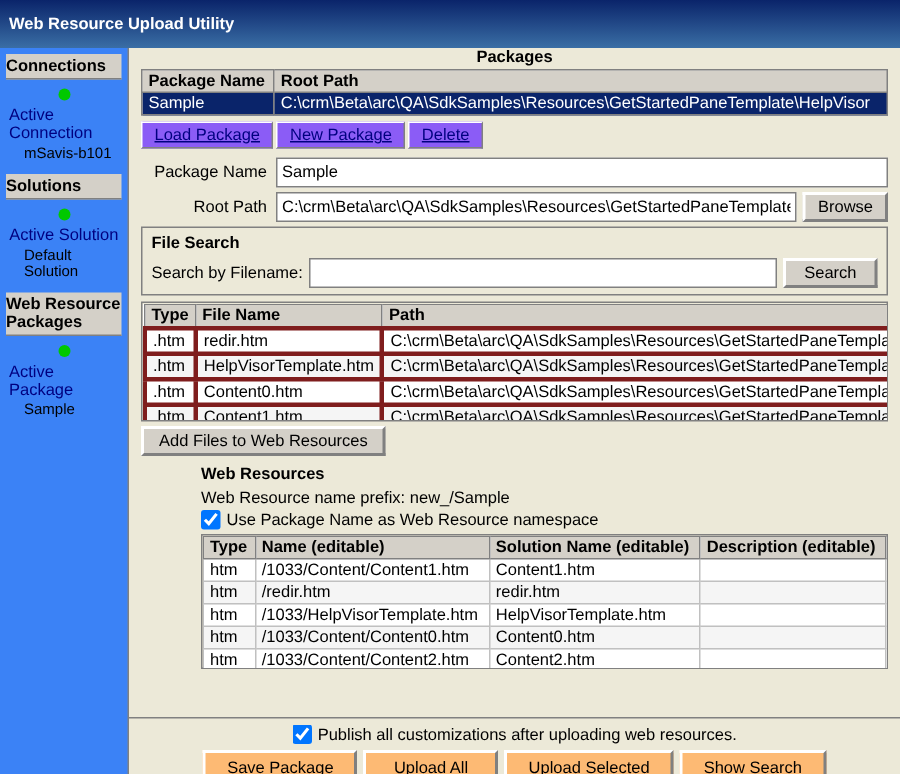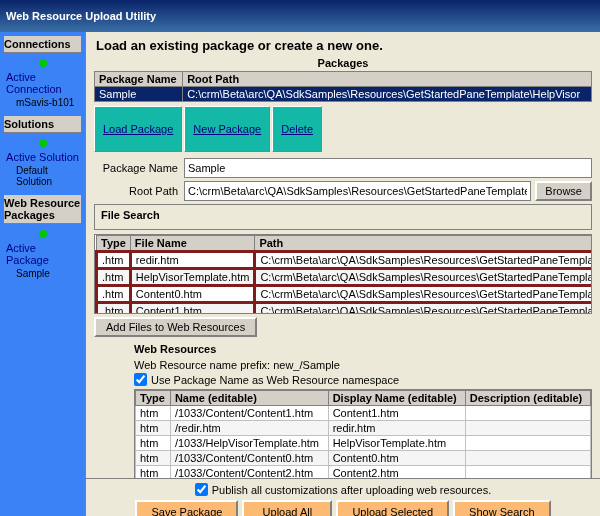--- a/index.html
+++ b/index.html
@@ -144,23 +144,23 @@
       margin-bottom: 2px;
     }
 
     .btn-row {
       display: flex;
       gap: 2px;
       margin-bottom: 6px;
     }
 
     .btn {
-      padding: 16px 8px;
-      font-size: 11px;
-      background: #14b8a6;
+      padding: 2px 8px;
+      font-size: 11px;
+      background: #8b5cf6;
       border: 1px solid #808080;
       border-top-color: #fff;
       border-left-color: #fff;
       cursor: pointer;
       color: #000080;
       text-decoration: underline;
     }
 
     
     .form-row {
@@ -424,21 +424,20 @@
       </div>
       <div class="sidebar-item">
         <div class="dot-green"></div>
         <span class="sidebar-text">Active Package</span>
       </div>
       <div class="sidebar-subtext">Sample</div>
     </div>
   </div>
 
   <div class="main-content">
-    <div class="main-header">Load an existing package or create a new one.</div>
 
     <div class="content-area">
 
       <div class="section-label">Packages</div>
       <div class="packages-table-wrapper">
         <table class="packages-table">
           <thead>
             <tr>
               <th>Package Name</th>
               <th>Root Path</th>
@@ -464,20 +463,25 @@
         <input class="form-input" type="text" id="pkg-name-input" value="Sample" style="">
       </div>
       <div class="form-row">
         <span class="form-label">Root Path</span>
         <input class="form-input" type="text" id="root-path-input" value="C:\crm\Beta\arc\QA\SdkSamples\Resources\GetStartedPaneTemplate\Help" style="">
         <button class="btn-browse">Browse</button>
       </div>
 
       <div class="file-search-section">
         <div class="section-title">File Search</div>
+        <div class="search-row">
+          <span class="search-label">Search by Filename:</span>
+          <input class="search-input" type="text" style="">
+          <button class="btn-search">Search</button>
+        </div>
       </div>
 
       <div class="file-table-wrapper">
         <table class="file-table">
           <thead>
             <tr>
               <th>Type</th>
               <th>File Name</th>
               <th>Path</th>
             </tr>
@@ -522,21 +526,21 @@
         <div class="checkbox-row">
           <input type="checkbox" checked="" style="">
           <span>Use Package Name as Web Resource namespace</span>
         </div>
         <div class="web-table-wrapper">
           <table class="web-table">
             <thead>
               <tr>
                 <th>Type</th>
                 <th>Name (editable)</th>
-                <th>Display Name (editable)</th>
+                <th>Solution Name (editable)</th>
                 <th>Description (editable)</th>
               </tr>
             </thead>
             <tbody id="web-tbody">
                 <tr>
                   <td>htm</td>
                   <td>/1033/Content/Content1.htm</td>
                   <td>Content1.htm</td>
                   <td></td>
                 </tr>

